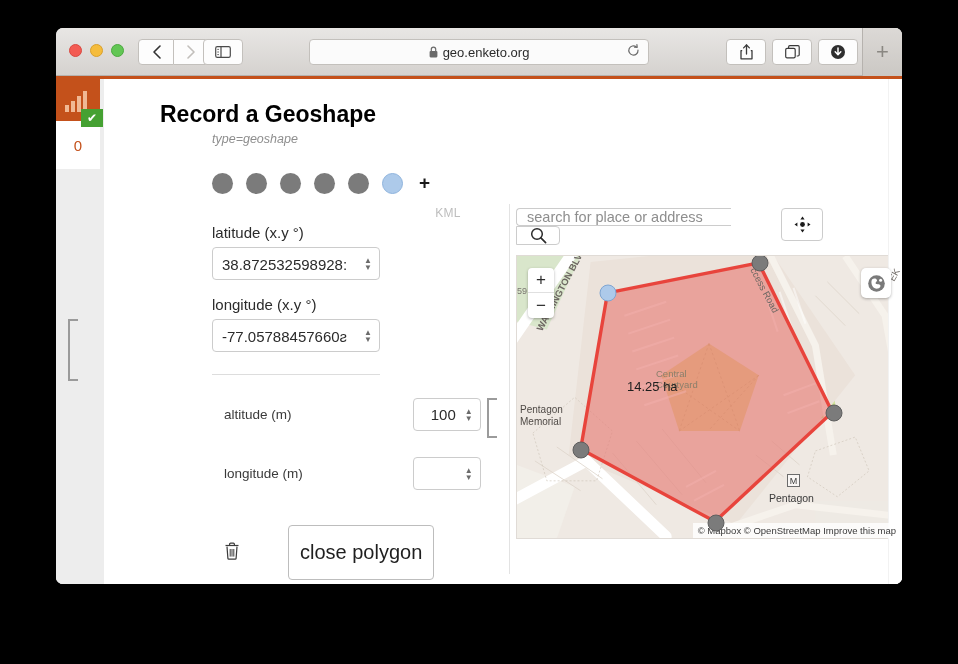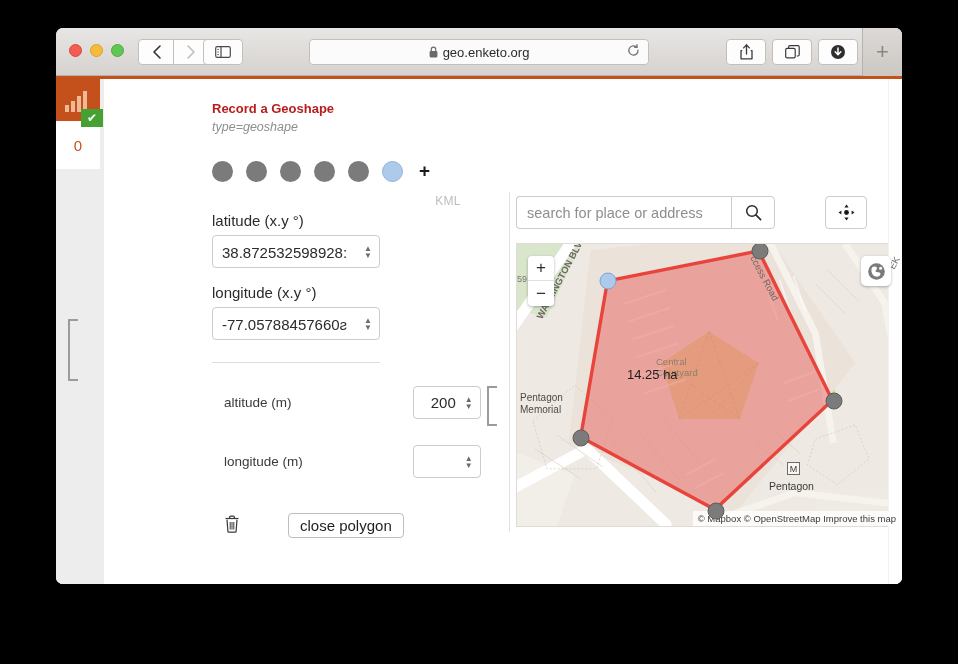--- a/index.html
+++ b/index.html
@@ -117,22 +117,22 @@
     position: relative;
     padding: 22px 0 0 0;
     overflow: hidden;
   }
   .content-scroll-edge {
     position: absolute; right: 0; top: 0; bottom: 0; width: 14px; background: #fff;
     border-left: 1px solid #f2f2f2;
   }
 
   .page-title {
-    font-size: 13px; font-weight: bold; color: #b91c1c;
-    margin: 0 0 4px 108px;
+    font-size: 23px; font-weight: bold; color: #000000;
+    margin: 0 0 4px 56px;
   }
   .page-subtitle {
     font-size: 12.5px; color: #8e8e8e; font-style: italic;
     margin: 0 0 0 108px;
   }
 
   .dots-row { margin: 26px 0 0 108px; display: flex; align-items: center; gap: 13px; }
   .dot { width: 21px; height: 21px; border-radius: 50%; background: #7b7b7b; cursor: pointer; }
   .dot.active { background: #adcaea; border: 1px solid #8fb4dd; }
   .dot-plus { font-size: 19px; font-weight: bold; color: #1a1a1a; margin-left: 3px; cursor: pointer; }
@@ -161,37 +161,37 @@
   .divider { width: 168px; height: 1px; background: #ddd; margin: 22px 0 0 0; }
 
   .inline-field { display: flex; align-items: center; margin-top: 20px; }
   .inline-field .field-label { margin: 12px; font-size: 13.5px; color: #3a3a3a; flex: 1; }
   .inline-field .num-input { width: 68px; height: 33px; justify-content: flex-end; padding: 0 24px 0 6px; }
 
   .action-row { display: flex; align-items: center; margin-top: 32px; gap: 48px; padding-left: 12px; }
   .trash { font-size: 19px; color: #3b3b3b; cursor: pointer; line-height: 1; }
   .btn-outline {
     border: 1px solid #bdbdbd; border-radius: 4px; background: #fff;
-    font-size: 15px; color: #1f1f1f; padding: 3px 11px; cursor: pointer;
+    font-size: 20px; color: #1f1f1f; padding: 15px 11px; cursor: pointer;
     font-family: "Liberation Sans", sans-serif;
   }
 
   
   .midsep { position: relative; width: 38px; }
   .midsep .vline { position: absolute; left: 28px; top: -4px; bottom: 6px; width: 1px; background: #e3e3e3; }
   .midsep .bracket {
     position: absolute; left: 6px; top: 190px;
     width: 10px; height: 40px;
     border: 2px solid #9b9b9b; border-right: none;
   }
 
   
   .mapcol { position: relative; width: 390px; }
   .searchrow { display: flex; align-items: flex-start; }
-  .searchbox { display: flex; height: 33px; }
+  .searchbox { display: flex; height: 33px; flex-direction: column; }
   .search-input {
     width: 215px; height: 33px;
     border: 1px solid #ccc; border-right: none;
     border-radius: 4px 0 0 4px;
     padding: 0 10px; font-size: 14.5px; color: #2b2b2b;
     font-family: "Liberation Sans", sans-serif;
     background: #fff; outline: none;
   }
   .search-input::placeholder { color: #8e8e8e; }
   .search-go {
@@ -396,21 +396,21 @@
           <div class="num-input">
             <span>-77.05788457660ƨ</span>
             <span class="spin">▲<br>▼</span>
           </div>
 
           <div class="divider"></div>
 
           <div class="inline-field">
             <div class="field-label">altitude (m)</div>
             <div class="num-input">
-              <span>200</span>
+              <span>100</span>
               <span class="spin">▲<br>▼</span>
             </div>
           </div>
 
           <div class="inline-field">
             <div class="field-label">longitude (m)</div>
             <div class="num-input">
               <span></span>
               <span class="spin">▲<br>▼</span>
             </div>

